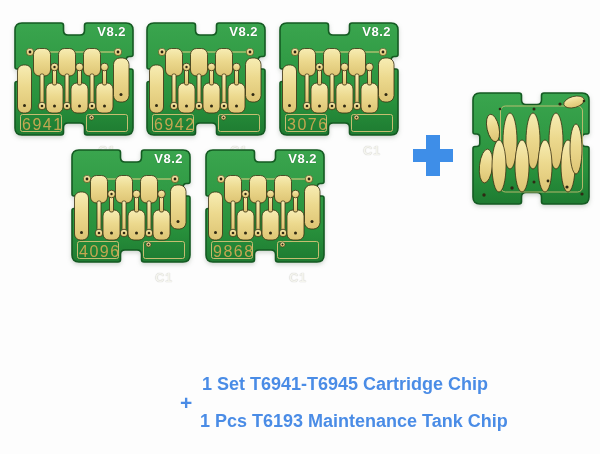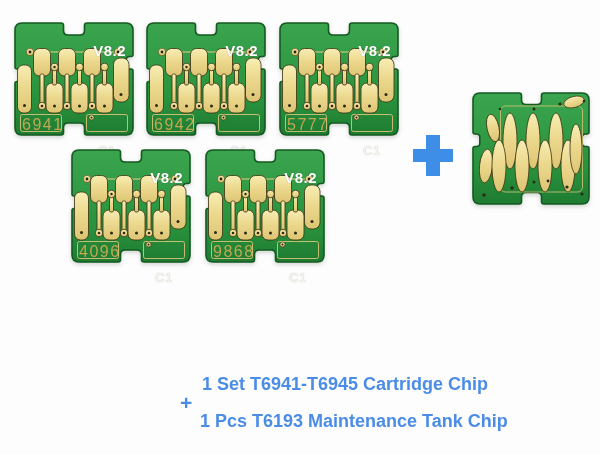--- a/index.html
+++ b/index.html
@@ -6,22 +6,22 @@
   body{font-family:"Liberation Sans", sans-serif; background:#fff;}
   .stage{position:relative;width:600px;height:454px;background:var(--background,#fdfdfd);overflow:hidden;}
 
   
   .chip{position:absolute;}
   .chip > svg{display:block;width:100%;height:100%;filter:drop-shadow(0 2px 2px rgba(70,95,70,.25));}
   .chip .overlay{position:absolute;white-space:nowrap;pointer-events:none;}
   .cart{width:120px;height:114px;}
   .maint{width:118px;height:113px;}
 
-  .ver{top:2px;right:8px;font-size:15px;font-weight:700;color:#ffffff;letter-spacing:.5px;
-       text-shadow:0 0 1px rgba(0,0,0,.35);margin-top:18px;}
+  .ver{top:2px;right:8px;font-size:13px;font-weight:700;color:#ffffff;letter-spacing:.5px;
+       text-shadow:0 0 1px rgba(0,0,0,.35);}
   .num{left:8px;top:94px;font-size:16px;font-weight:400;color:var(--chip-number-gold,#c3a751);letter-spacing:1.5px;}
   .code{left:84px;top:92px;font-size:13px;font-weight:700;color:#f5f5ee;letter-spacing:.5px;
         text-shadow:0 0 1px rgba(0,0,0,.3);margin-top:29px;}
 
   
   .plus-big{position:absolute;left:413px;top:135px;width:40px;height:41px;}
   .plus-big::before{content:"";position:absolute;left:0;top:14px;width:40px;height:13px;background:var(--accent-blue,#3e8ee8);}
   .plus-big::after{content:"";position:absolute;left:13px;top:0;width:14px;height:41px;background:var(--accent-blue,#3e8ee8);}
 
   
@@ -159,21 +159,21 @@
       </svg>
     <span class="overlay ver">V8.2</span>
     <span class="overlay num">6942</span>
     <span class="overlay code">C1</span>
   </div>
   <div class="chip cart" style="left:279px;top:22px">
     <svg viewBox="0 0 120 114">
         <use href="#cartchip"></use>
       </svg>
     <span class="overlay ver">V8.2</span>
-    <span class="overlay num">5777</span>
+    <span class="overlay num">3076</span>
     <span class="overlay code">C1</span>
   </div>
 
   <div class="chip cart" style="left:71px;top:149px">
     <svg viewBox="0 0 120 114">
         <use href="#cartchip"></use>
       </svg>
     <span class="overlay ver">V8.2</span>
     <span class="overlay num">4096</span>
     <span class="overlay code">C1</span>

